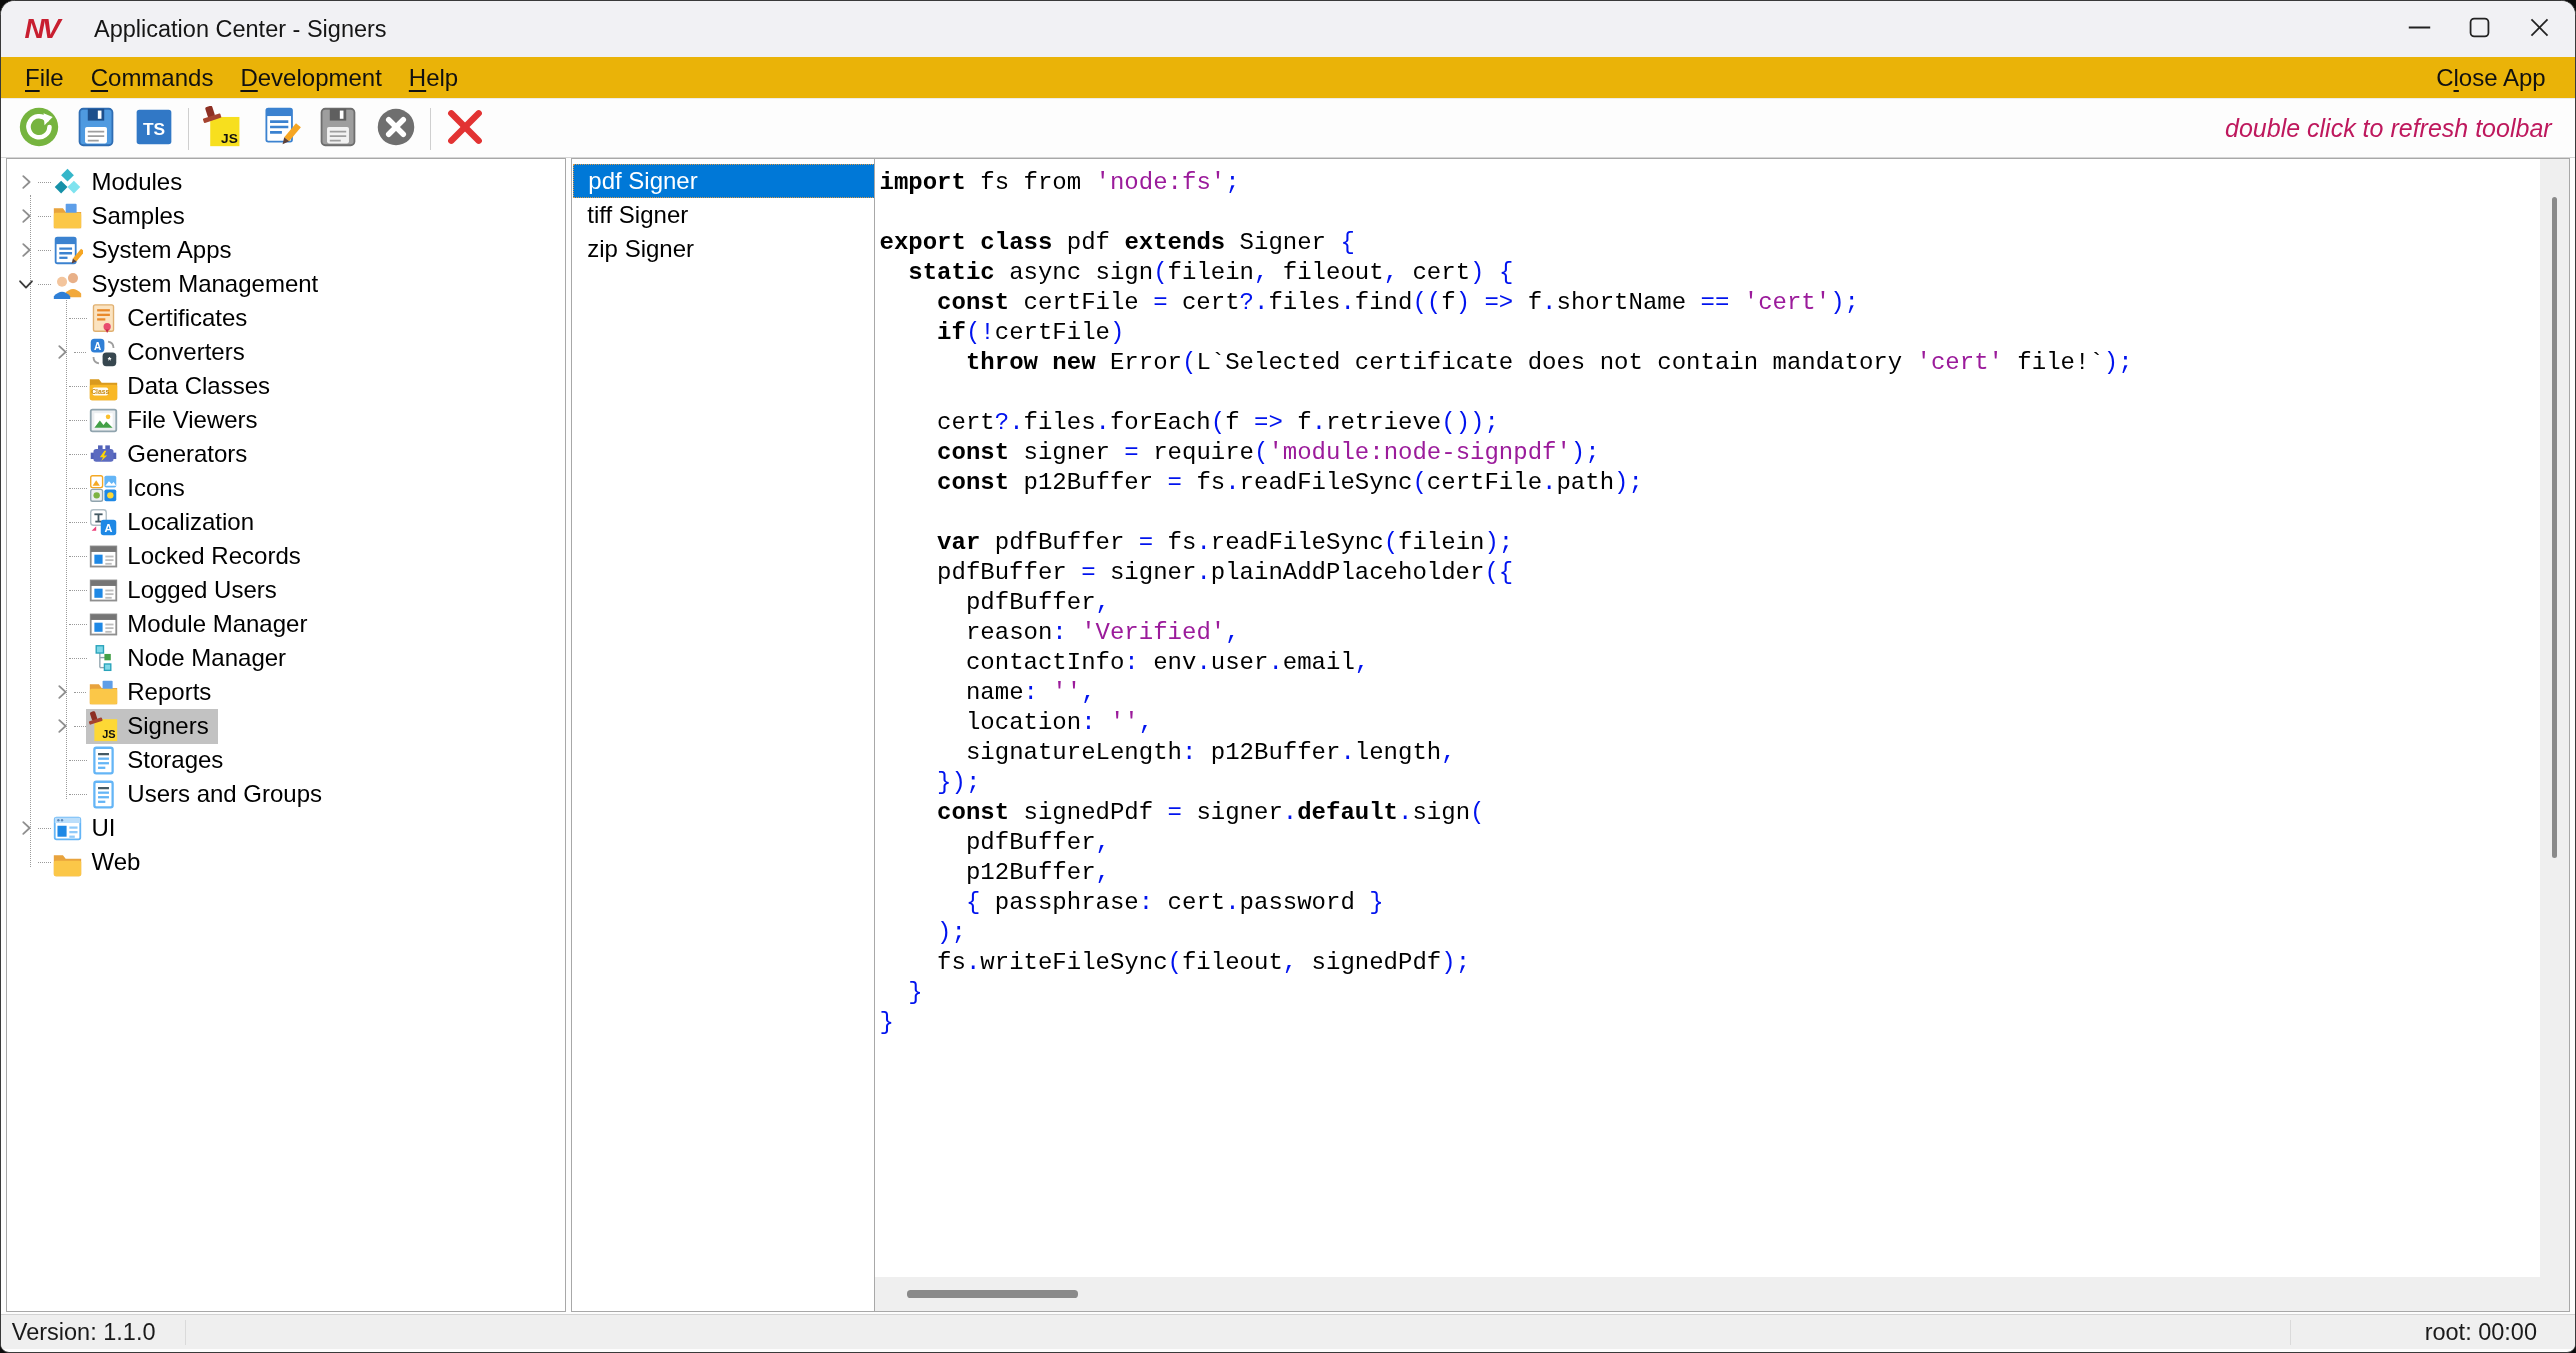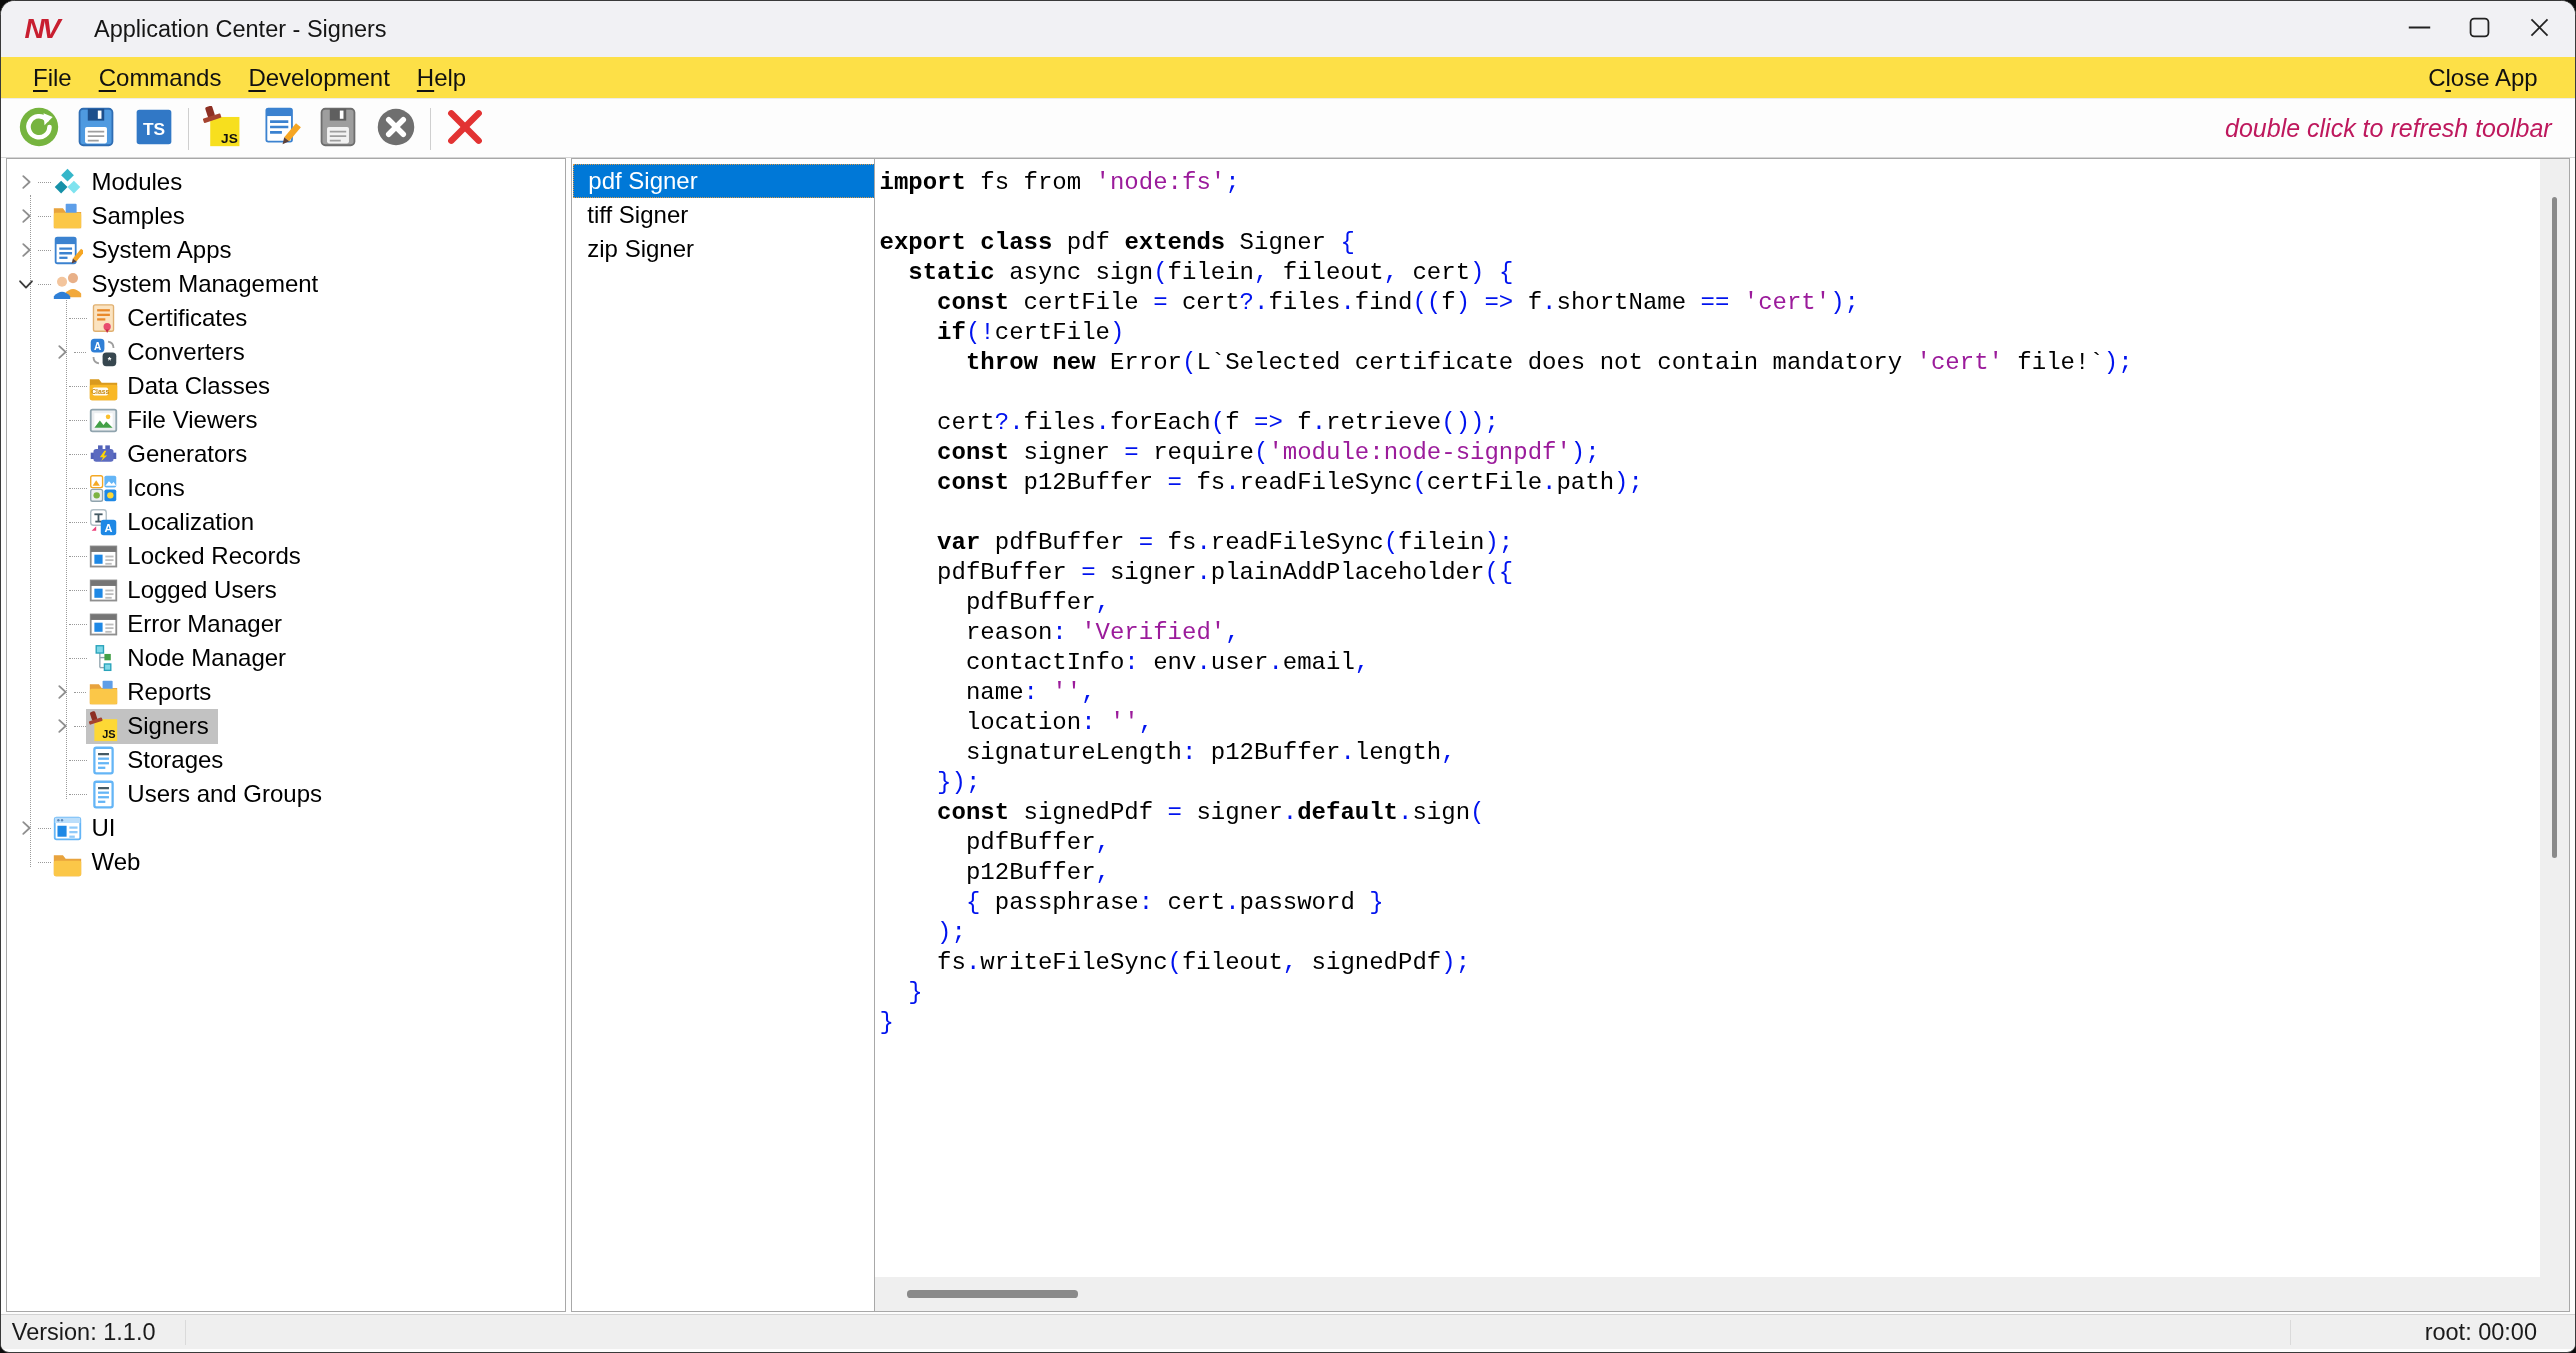--- a/index.html
+++ b/index.html
@@ -8,22 +8,22 @@
     border-radius:14.4px 14.4px 9px 9px;overflow:hidden;box-sizing:border-box;}
   
   .titlebar{position:absolute;left:0;top:0;right:0;height:56px;background:#f1f1f4;
     display:flex;align-items:center;gap:20px;}
   .app-logo{margin-left:23.5px;font-size:28px;font-weight:800;color:#c81f30;letter-spacing:-2.7px;
     font-style:italic;}
   .app-title{margin-left:16px;font-size:23.5px;color:#151515;}
   .win-controls{position:absolute;right:5.4px;top:0;height:56px;display:flex;}
   .win-btn{width:60px;height:56px;display:flex;align-items:center;justify-content:center;}
   
-  .menubar{position:absolute;left:0;top:56px;right:0;height:42px;background:#fde047;
-    display:flex;align-items:center;padding:0 32px;font-size:24px;color:#111;
+  .menubar{position:absolute;left:0;top:56px;right:0;height:42px;background:#eab308;
+    display:flex;align-items:center;padding:0 24px;font-size:24px;color:#111;
     border-bottom:0.9px solid #ececec;box-sizing:border-box;gap:38px;}
   .menu-item{margin-right:27px;cursor:default;}
   .menu-right{margin-left:auto;margin-right:5.4px;}
   .ak{text-decoration:underline;text-underline-offset:3.6px;}
   
   .toolbar{position:absolute;left:0;top:99px;right:0;height:58px;background:#fdfdfd;
     display:flex;align-items:center;padding:0 9px;box-sizing:border-box;
     border-bottom:0.9px solid #d6d6d6;}
   .tool-btn{width:45px;height:45px;margin:0 6.3px;display:flex;align-items:center;justify-content:center;}
   .tool-sep{width:0.9px;height:42px;background:#cfcfcf;margin:0 5.4px;}
@@ -459,21 +459,21 @@
               <span class="t-icon">
                 <svg viewBox="0 0 34 34">
                   <rect x="3" y="6" width="28" height="22" fill="#fff" stroke="#8f8f8f" stroke-width="2"></rect>
                   <rect x="3" y="6" width="28" height="6" fill="#757575"></rect>
                   <rect x="7" y="15" width="9" height="10" fill="#1e88e5"></rect>
                   <line x1="19" y1="17" x2="28" y2="17" stroke="#bdbdbd" stroke-width="2"></line>
                   <line x1="19" y1="21" x2="28" y2="21" stroke="#bdbdbd" stroke-width="2"></line>
                   <line x1="19" y1="25" x2="26" y2="25" stroke="#bdbdbd" stroke-width="2"></line>
                 </svg>
               </span>
-              <span class="tree-label">Error Manager</span>
+              <span class="tree-label">Module Manager</span>
             </span>
           </div>
           <div class="tree-row lvl1">
             <span class="chev-box"></span>
             <span class="tree-dots long"></span>
             <span class="tree-content">
               <span class="t-icon">
                 <svg viewBox="0 0 34 34">
                   <line x1="13" y1="10" x2="13" y2="27" stroke="#90a4ae" stroke-width="1.5"></line>
                   <line x1="13" y1="16" x2="19" y2="16" stroke="#90a4ae" stroke-width="1.5"></line>

